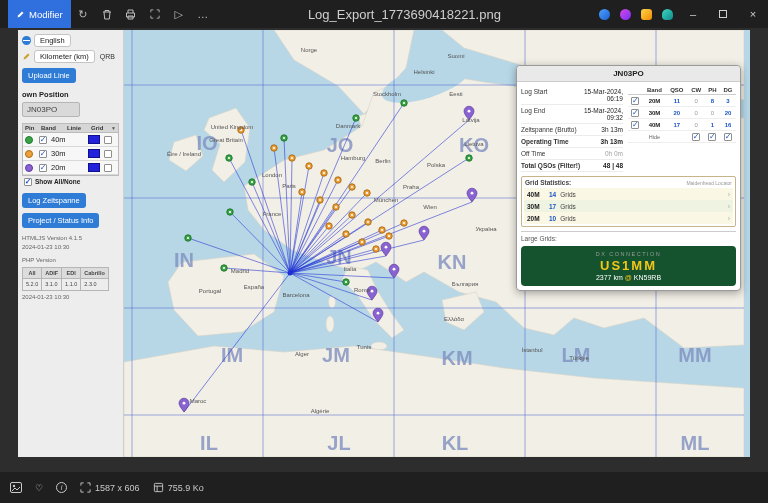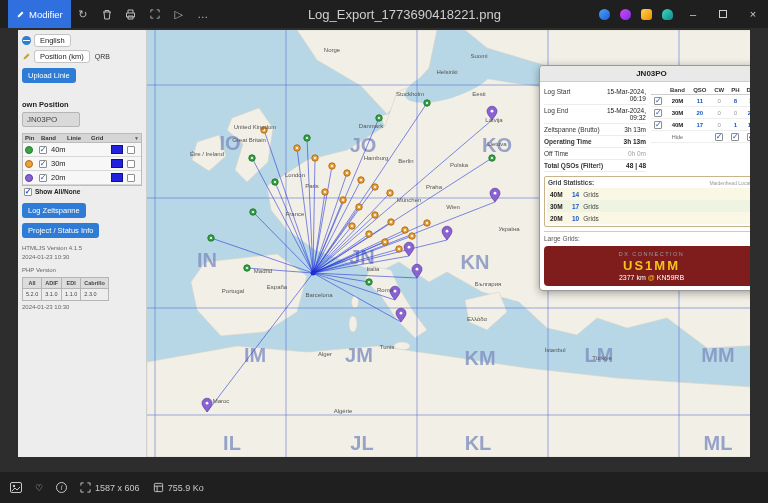--- a/index.html
+++ b/index.html
@@ -26,31 +26,31 @@
   .win-btn { width:30px; height:28px; display:flex; align-items:center; justify-content:center;
     color:#cfcfcf; font-size:11px; cursor:pointer; }
   .max-glyph { width:8px; height:8px; border:1px solid #cfcfcf; display:inline-block; }
 
   
   .canvas { position:relative; height:444px; background:#2d2d2d; flex:0 0 444px; }
   .viewer-image { position:absolute; left:18px; top:2px; width:732px; height:427px;
     display:flex; background:#fff; }
 
   
-  .sidebar { width:129px; background:#ededed; font-size:7.5px; color:#222; padding:4px;
+  .sidebar { width:106px; background:#ededed; font-size:7.5px; color:#222; padding:4px;
     border-right:1px solid #cfcfcf; overflow:hidden; }
   .sb-row1 { display:flex; align-items:center; gap:3px; margin-bottom:3px; }
   .globe { width:9px; height:9px; border-radius:50%; background:#2f7cd6; position:relative; flex:0 0 9px; }
   .globe::after { content:""; position:absolute; left:1px; top:3.5px; width:7px; height:1px; background:#fff; }
   .chip { background:#fff; border:1px solid #c4c4c4; border-radius:3px; padding:1px 5px;
     font-size:7.5px; cursor:pointer; }
   .qrb { font-size:7px; color:#333; margin-left:2px; }
   .blue-btn { display:block; background:#2f7cd6; color:#fff; border:none; border-radius:3px;
     padding:3px 6px; font-size:7.5px; font-family:inherit; margin:5px 0; cursor:pointer; text-align:left; }
-  .own-pos { font-size:7.5px; font-weight:bold; margin-top:17px; }
+  .own-pos { font-size:7.5px; font-weight:bold; margin-top:7px; }
   .pos-input { background:#d9d9d9; border:1px solid #b5b5b5; border-radius:2px; width:58px;
     padding:2px 4px; font-size:8px; color:#444; font-family:inherit; margin:3px 0 6px 0; }
   .sb-bhead { display:grid; grid-template-columns:16px 26px 24px 1fr 12px; align-items:center;
     background:#d6d6d6; border:1px solid #bbb; border-bottom:none; padding:1px 2px;
     font-size:6px; font-weight:bold; color:#333; }
   .sb-bhead .caret { text-align:right; font-size:5px; color:#555; }
   .sb-bands { border:1px solid #bbb; background:#f7f7f7; }
   .sb-row { display:grid; grid-template-columns:14px 12px 1fr 16px 12px; align-items:center;
     padding:2px; border-bottom:1px solid #d8d8d8; height:14px; }
   .pin { width:8px; height:8px; border-radius:50%; border:1.5px solid; display:inline-block; }
@@ -100,21 +100,21 @@
   .gs-head { display:flex; justify-content:space-between; align-items:center; padding:0 1px 2px 1px; }
   .gs-title { font-weight:bold; font-size:6.5px; color:#444; }
   .gs-hint { font-size:5px; color:#9a9a9a; }
   .grow { display:flex; align-items:center; gap:4px; padding:2.5px 3px; background:#faf7e4; }
   .grow.alt { background:#eef3e2; }
   .gband { font-weight:bold; width:18px; }
   .gcount { color:#1a56c4; font-weight:bold; }
   .gunit { color:#444; }
   .chev { margin-left:auto; color:#aaa; font-size:7px; }
   .large-grids { border-top:1px solid #ccc; margin-top:4px; padding-top:3px; font-size:6.5px; color:#555; }
-  .dx-box { background:#7f1d1d; border-radius:4px; text-align:center; padding:5px 4px; margin-top:4px; }
+  .dx-box { background:#14532d; border-radius:4px; text-align:center; padding:5px 4px; margin-top:4px; }
   .dx-label { font-size:5.5px; color:#9a9a9a; letter-spacing:1.5px; }
   .dx-call { font-size:13px; font-weight:bold; color:#f5c518; letter-spacing:2px; margin:1px 0; }
   .dx-dist { font-size:7px; color:#fff; }
   .dx-dist .at { color:#f5c518; }
 
   
   .statusbar { height:31px; background:#1f1f1f; display:flex; align-items:center; color:#c9c9c9;
     font-size:9px; padding:0 10px; gap:13px; flex:0 0 31px; }
   .sb-ico { display:inline-flex; align-items:center; gap:4px; cursor:pointer; color:#c9c9c9; }
   .info-circ { width:11px; height:11px; border:1px solid #c9c9c9; border-radius:50%;
@@ -183,21 +183,21 @@
 
       <aside class="sidebar">
         <div class="sb-row1">
           <span class="globe"></span>
           <span class="chip">English</span>
         </div>
         <div class="sb-row1">
           <svg width="9" height="9" viewBox="0 0 12 12">
               <path d="M2 10l1-3 5-5 2 2-5 5-3 1z" fill="#c9a227"></path>
             </svg>
-          <span class="chip">Position (km)</span>
+          <span class="chip">Kilometer (km)</span>
           <span class="qrb">QRB</span>
         </div>
         <button class="blue-btn">Upload Linie</button>
         <div class="own-pos">own Position</div>
         <div class="pos-input">JN03PO</div>
 
         <div class="sb-bhead">
           <span>Pin</span>
           <span>Band</span>
           <span>Linie</span>

